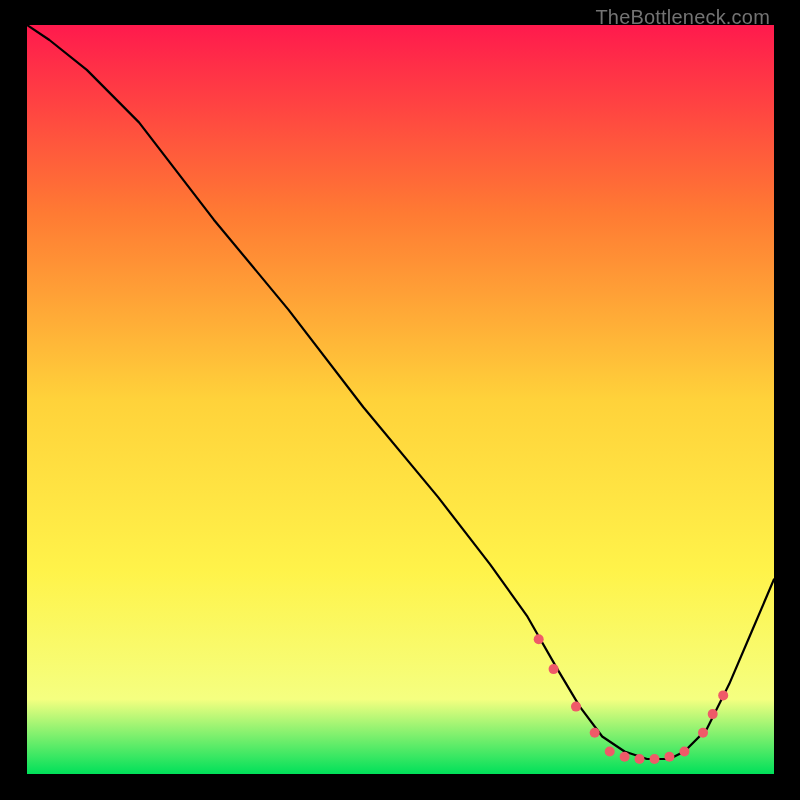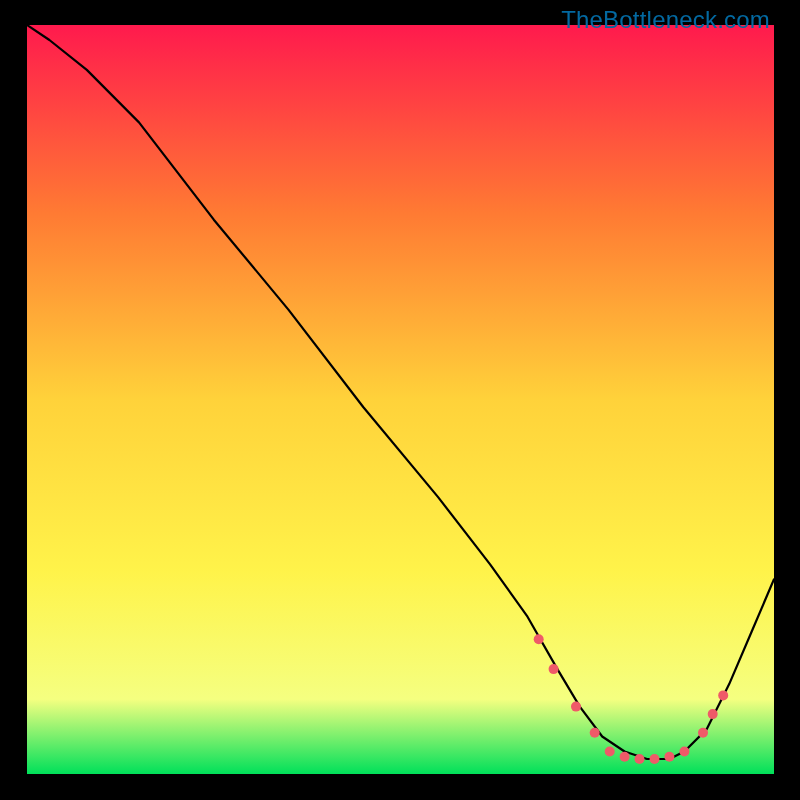--- a/index.html
+++ b/index.html
@@ -22,22 +22,22 @@
     left: 27px;
     top: 25px;
     width: 747px;
     height: 749px;
     overflow: hidden;
   }
   .watermark {
     position: absolute;
     top: 6px;
     right: 30px;
-    color: #0369a1;
-    font-size: 24px;
+    color: #737373;
+    font-size: 20px;
     font-weight: 500;
     letter-spacing: 0.2px;
     z-index: 5;
   }
   svg { display: block; }
 </style>
 </head>
 <body>
 
 <div class="stage">

